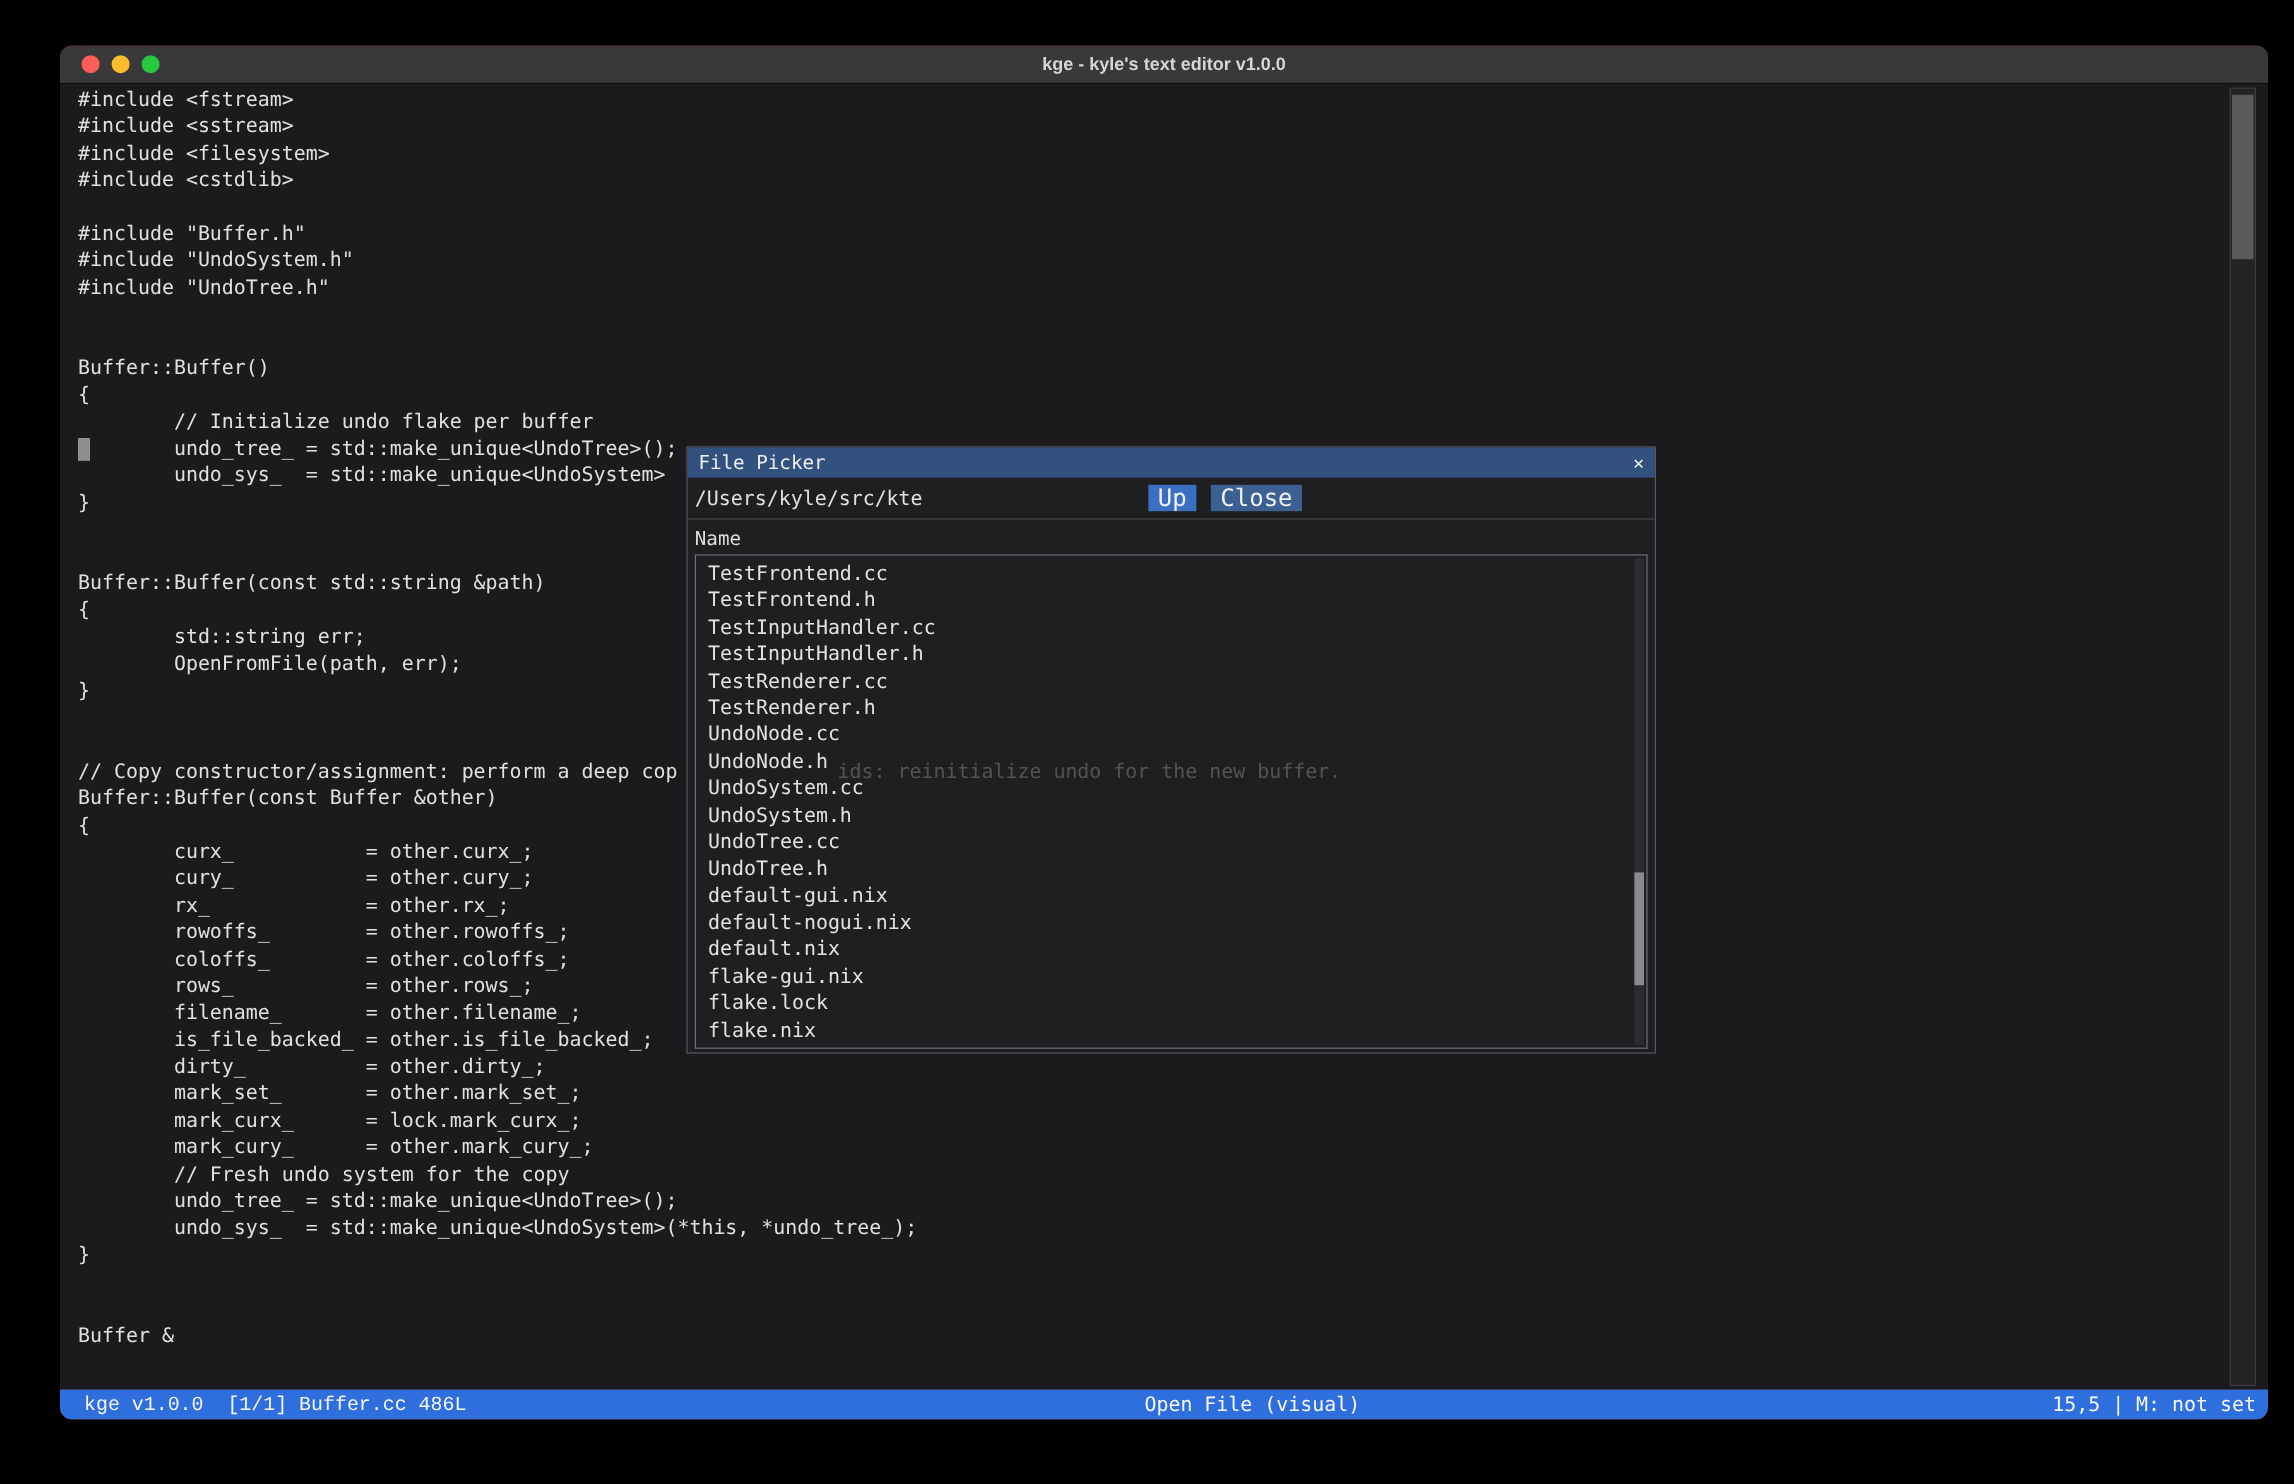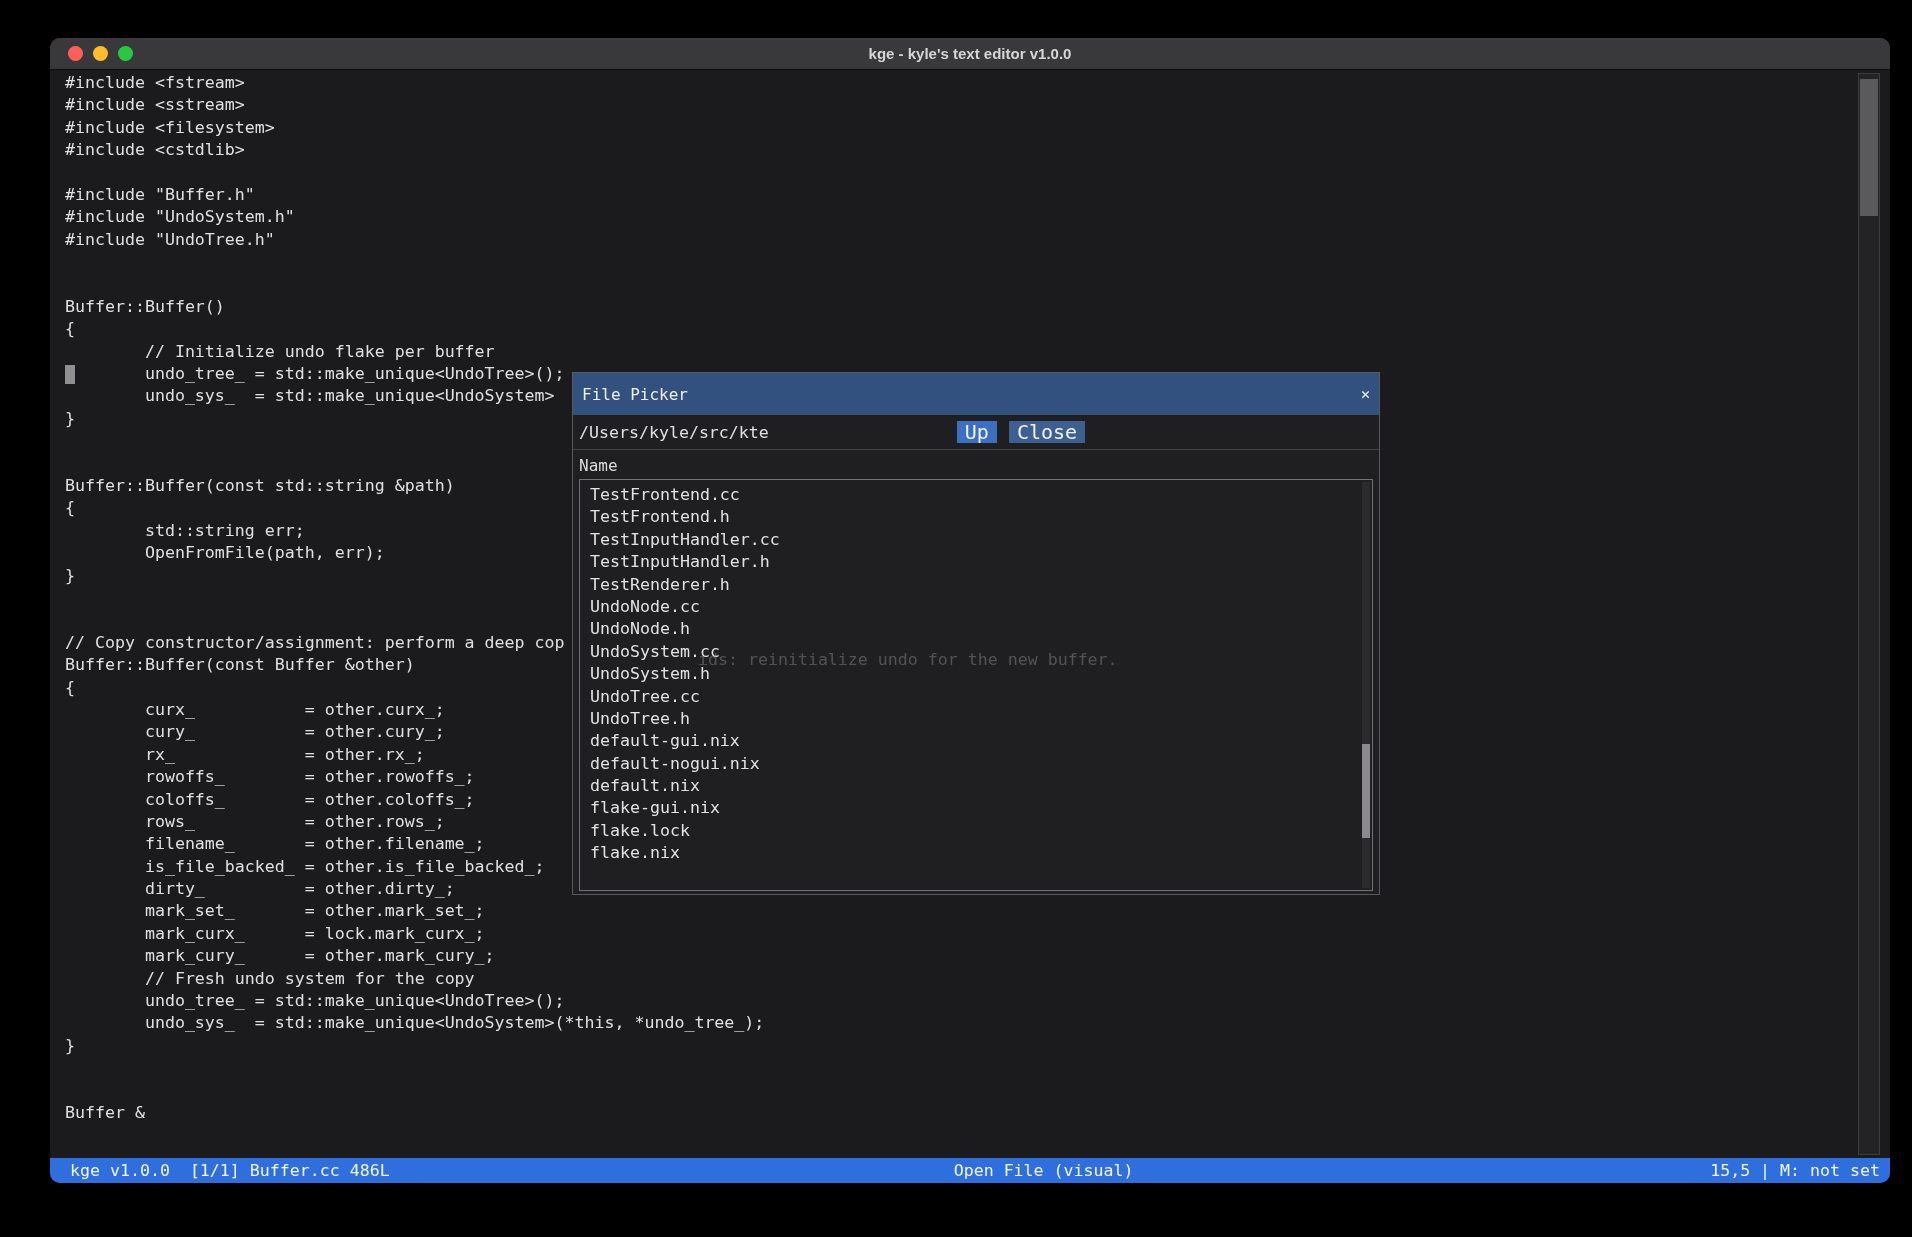--- a/index.html
+++ b/index.html
@@ -40,21 +40,21 @@
     background: #232326; border: 1px solid #3c3c3f;
   }
   .editor-scroll-thumb { position: absolute; top: 5px; left: 1px; right: 1px; height: 137px; background: #5a5a5d; }
 
   
   .dialog {
     position: absolute; left: 522px; top: 334px; width: 808px;
     background: #1f1f22; border: 1px solid #59595e; padding-bottom: 3px;
   }
   .dialog-titlebar {
-    height: 42px; background: #33517e; color: #f0f0f2;
+    height: 25px; background: #33517e; color: #f0f0f2;
     display: flex; align-items: center; justify-content: space-between;
     padding: 0 9px; font-size: 16px;
   }
   .dialog-close { color: #eceff3; font-size: 15px; }
   .dialog-pathrow { display: flex; align-items: center; padding: 6px 6px 4px 6px; font-size: 16.6px; color: #e0e0e0; }
   .dialog-path { white-space: pre; }
   .btn {
     font-family: "DejaVu Sans Mono", monospace; font-size: 20px; color: #f2f2f4;
     border: none; padding: 1px 8px; line-height: 20px;
   }
@@ -75,21 +75,21 @@
     font-size: 16.6px; line-height: 22.4px; color: #9a9a9a; opacity: 0.42;
   }
   .list-scrollbar { position: absolute; top: 2px; bottom: 2px; right: 2px; width: 8px; background: #2b2b2e; }
   .list-thumb { position: absolute; top: 262px; left: 0; width: 100%; height: 94px; background: #8a8a8e; }
 
   
   .statusbar {
     position: absolute; left: 0; right: 0; bottom: 0; height: 25px;
     background: #2e6fdd; color: #f5f6f8; font-size: 16.6px; line-height: 25px;
   }
-  .sb-left { position: absolute; left: 20px; white-space: pre; }
+  .sb-left { position: absolute; left: 20px; white-space: pre; font-family: Liberation Mono, monospace; }
   .sb-center { position: absolute; left: 54%; transform: translateX(-50%); white-space: pre; }
   .sb-right { position: absolute; right: 10px; white-space: pre; }
 </style>
 </head>
 <body>
 
 <div class="window">
 
   <div class="titlebar">
     <div class="traffic-lights">
@@ -224,20 +224,21 @@
       </div>
 
         <div class="file-item">TestFrontend.cc</div>
 
         <div class="file-item">TestFrontend.h</div>
 
         <div class="file-item">TestInputHandler.cc</div>
 
         <div class="file-item">TestInputHandler.h</div>
 
+        <div class="file-item">TestRenderer.cc</div>
 
         <div class="file-item">TestRenderer.h</div>
 
         <div class="file-item">UndoNode.cc</div>
 
         <div class="file-item">UndoNode.h</div>
 
         <div class="file-item">UndoSystem.cc</div>
 
         <div class="file-item">UndoSystem.h</div>

